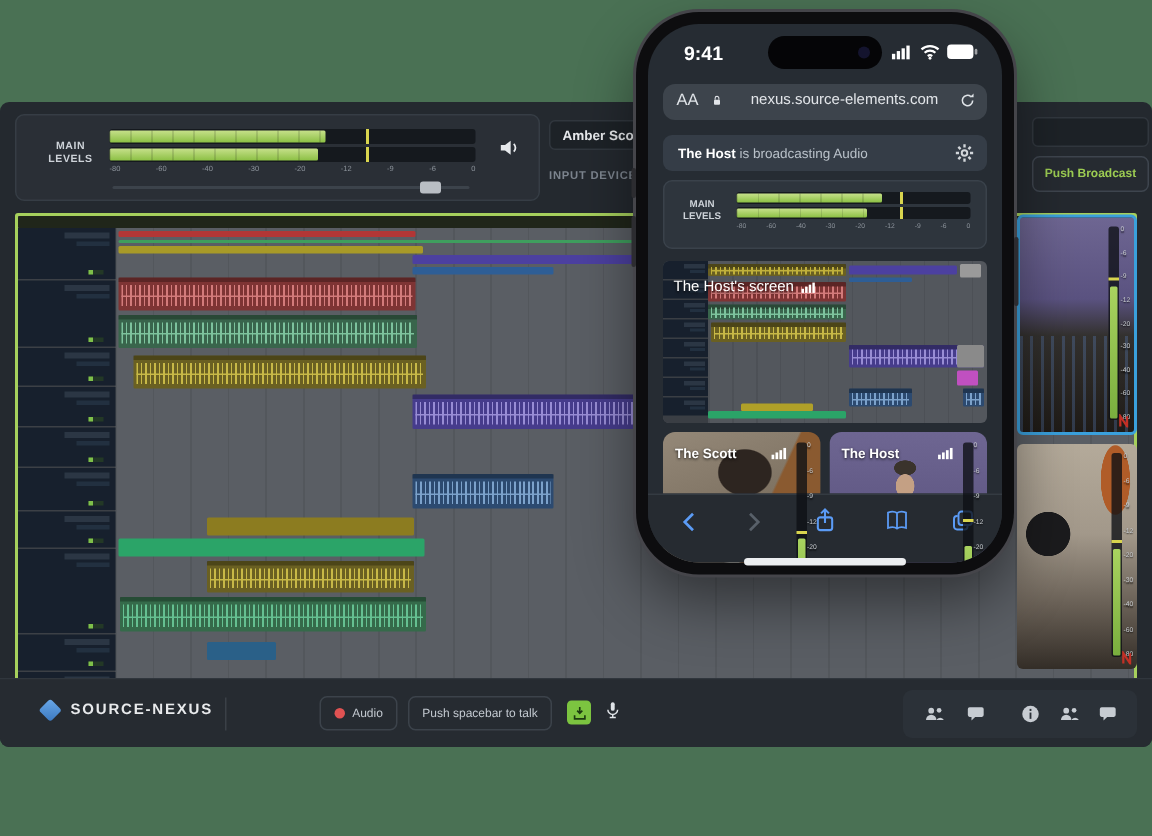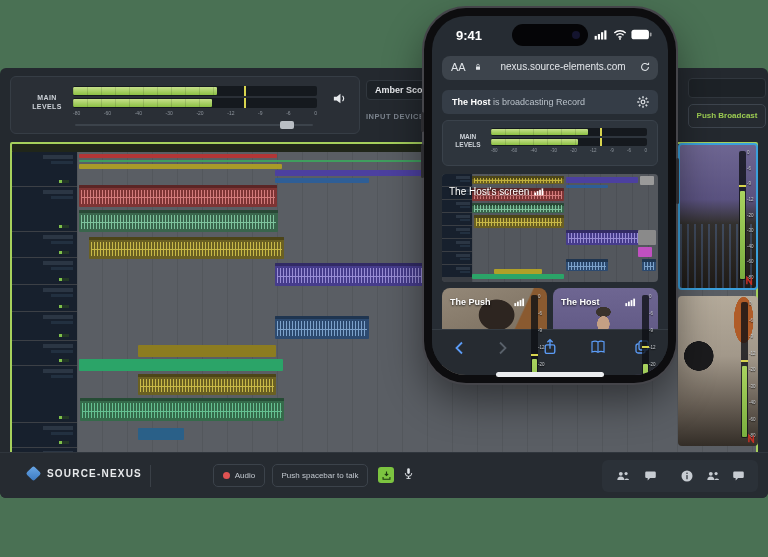--- a/index.html
+++ b/index.html
@@ -405,21 +405,21 @@
         </span>
         <span class="reload">
           <svg width="12" height="12" viewBox="0 0 16 16">
               <path d="M12.6 8A4.6 4.6 0 1 1 11 4.5" fill="none" stroke="currentColor" stroke-width="1.4"></path>
               <path d="M13.4 1.8v3.4H10z" fill="currentColor"></path>
             </svg>
         </span>
       </div>
 
       <div class="brow">
-        <b>The Host</b><span> is broadcasting Record</span>
+        <b>The Host</b><span> is broadcasting Audio</span>
         <span class="brow-gear">
           <svg width="14" height="14" viewBox="0 0 16 16" stroke="currentColor">
               <circle cx="8" cy="8" r="2.1" fill="none" stroke-width="1.5"></circle>
               <g stroke-width="1.8">
                 <path d="M12.2 8h2.4M11 11l1.7 1.7M8 12.2v2.4M5 11l-1.7 1.7M3.8 8H1.4M5 5 3.3 3.3M8 3.8V1.4M11 5l1.7-1.7"></path>
               </g>
             </svg>
         </span>
       </div>
 
@@ -521,21 +521,21 @@
               <rect x="0.5" y="7.5" width="2.4" height="4"></rect>
               <rect x="4" y="5.5" width="2.4" height="6"></rect>
               <rect x="7.5" y="3.5" width="2.4" height="8"></rect>
               <rect x="11" y="1.5" width="2.4" height="10"></rect>
             </svg>
         </div>
       </div>
 
       <div class="ptiles">
         <div class="ptile ptile-guest">
-          <span class="ptile-name">The Push</span>
+          <span class="ptile-name">The Scott</span>
           <span class="ptile-sig">
             <svg width="12" height="10" viewBox="0 0 16 12" fill="currentColor">
                 <rect x="0.5" y="7.5" width="2.4" height="4"></rect>
                 <rect x="4" y="5.5" width="2.4" height="6"></rect>
                 <rect x="7.5" y="3.5" width="2.4" height="8"></rect>
                 <rect x="11" y="1.5" width="2.4" height="10"></rect>
               </svg>
           </span>
           <div class="vmeter">
             <div class="vfill" style="height: 46%;"></div>

